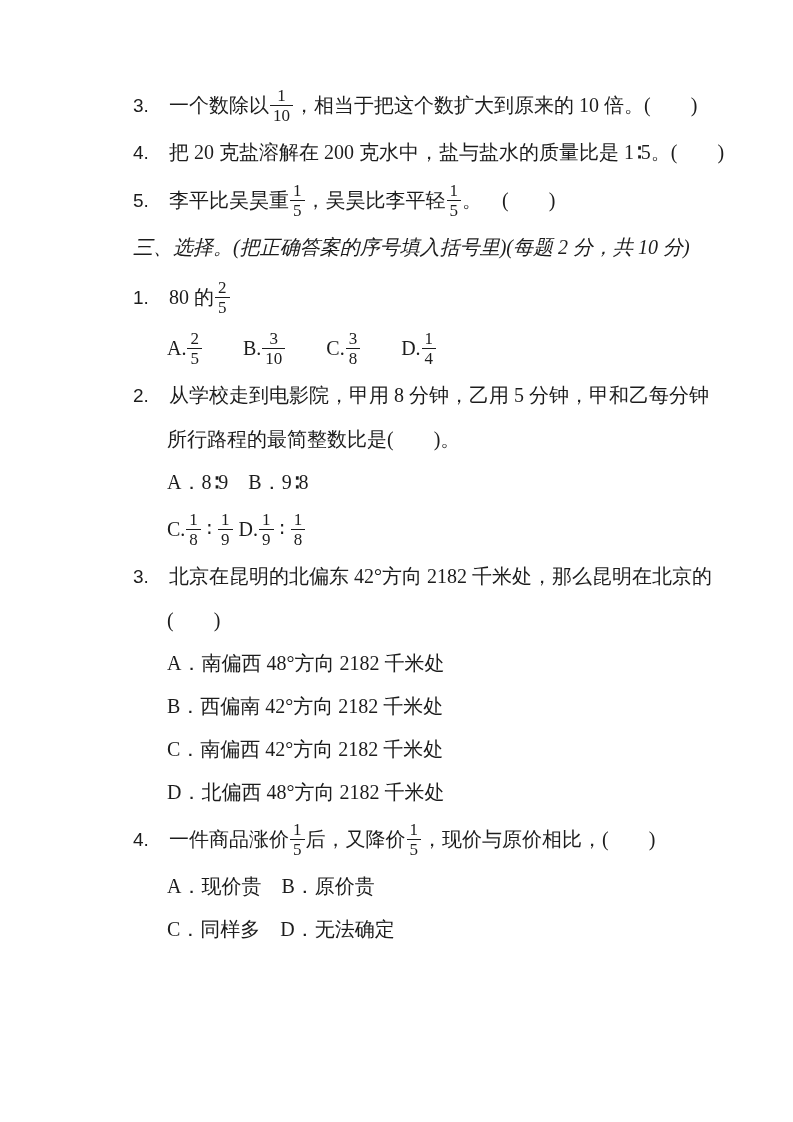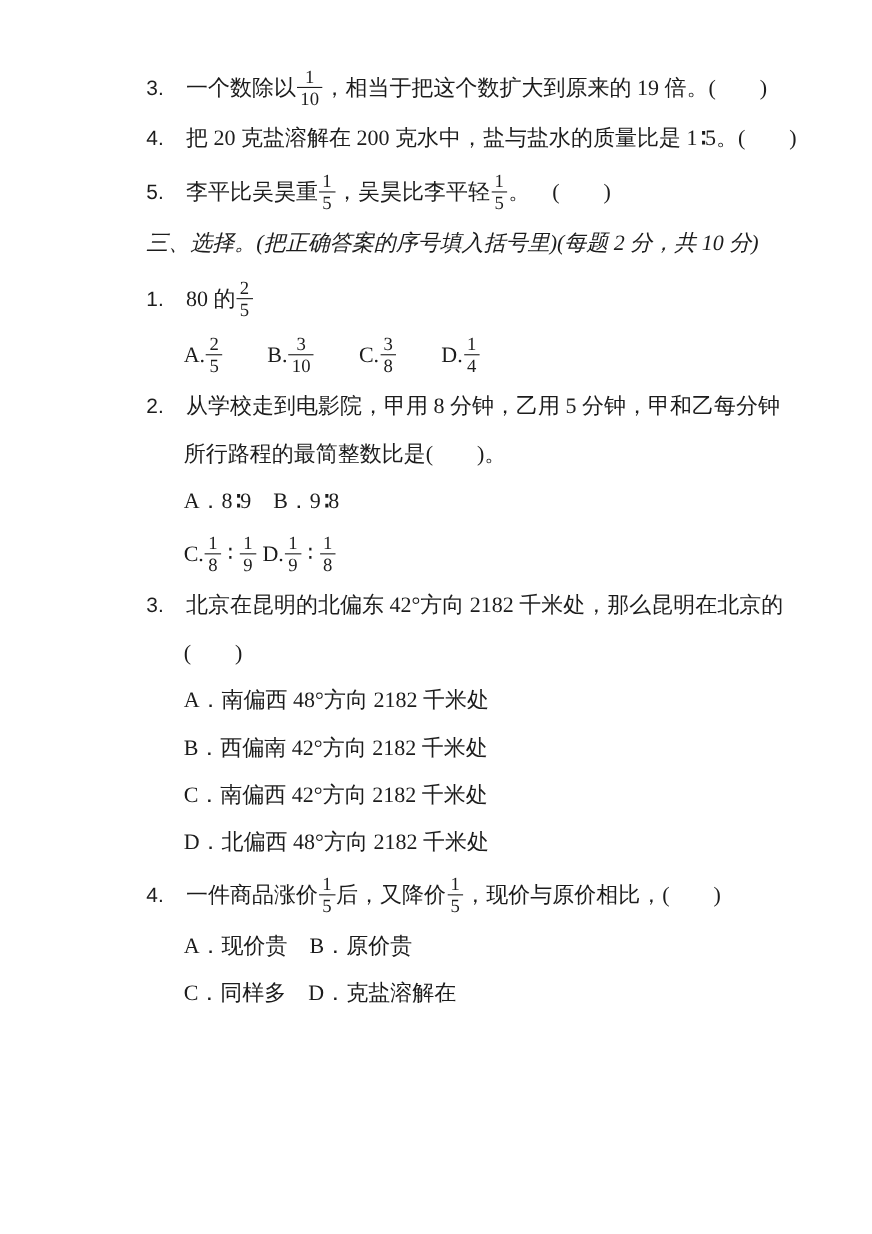--- a/index.html
+++ b/index.html
@@ -7,21 +7,21 @@
     background: #ffffff;
   }
   body {
     width: 793px; height: 1122px;
     color: #1c1c1c;
     font-family: "Liberation Serif", "DejaVu Serif", serif;
   }
   .page {
     box-sizing: border-box;
     width: 743px; height: 1122px;
-    padding: 62px 50px 0 133px;
+    padding: 88px 50px 0 133px;
     overflow: hidden;
     background: #ffffff;
   }
   .line {
     font-size: 20px;
     line-height: 26px;
     margin: 0 0 17px 0;
     white-space: pre;
   }
   .line.frac-line { margin-bottom: 12px; }
@@ -43,32 +43,32 @@
     margin: 0 1px;
     transform: translateY(-2px);
   }
   .fnum, .fden { display: block; padding: 0 3px; }
   .fden { border-top: 1.4px solid #1c1c1c; }
 </style>
 </head>
 <body>
 
 <div class="page">
-    <div class="line role-judge-item frac-line indent-0"><span class="itemnum">3.</span><span class="run">一个数除以</span><span class="frac"><span class="fnum">1</span><span class="fden">10</span></span><span class="run">，相当于把这个数扩大到原来的 19 倍。(　　)</span></div>
+    <div class="line role-judge-item frac-line indent-0"><span class="itemnum">3.</span><span class="run">一个数除以</span><span class="frac"><span class="fnum">1</span><span class="fden">10</span></span><span class="run">，相当于把这个数扩大到原来的 10 倍。(　　)</span></div>
     <div class="line role-judge-item indent-0"><span class="itemnum">4.</span><span class="run">把 20 克盐溶解在 200 克水中，盐与盐水的质量比是 1∶5。(　　)</span></div>
     <div class="line role-judge-item frac-line indent-0"><span class="itemnum">5.</span><span class="run">李平比吴昊重</span><span class="frac"><span class="fnum">1</span><span class="fden">5</span></span><span class="run">，吴昊比李平轻</span><span class="frac"><span class="fnum">1</span><span class="fden">5</span></span><span class="run">。　(　　)</span></div>
     <div class="line role-section-heading indent-0"><span class="run">三、选择。(把正确答案的序号填入括号里)(每题 2 分，共 10 分)</span></div>
     <div class="line role-choice-stem frac-line indent-0"><span class="itemnum">1.</span><span class="run">80 的</span><span class="frac"><span class="fnum">2</span><span class="fden">5</span></span></div>
     <div class="line role-choice-options frac-line indent-1"><span class="run">A.</span><span class="frac"><span class="fnum">2</span><span class="fden">5</span></span><span class="run">　　B.</span><span class="frac"><span class="fnum">3</span><span class="fden">10</span></span><span class="run">　　C.</span><span class="frac"><span class="fnum">3</span><span class="fden">8</span></span><span class="run">　　D.</span><span class="frac"><span class="fnum">1</span><span class="fden">4</span></span></div>
     <div class="line role-choice-stem indent-0"><span class="itemnum">2.</span><span class="run">从学校走到电影院，甲用 8 分钟，乙用 5 分钟，甲和乙每分钟</span></div>
     <div class="line role-choice-stem-cont indent-1"><span class="run">所行路程的最简整数比是(　　)。</span></div>
     <div class="line role-choice-options indent-1"><span class="run">A．8∶9　B．9∶8</span></div>
     <div class="line role-choice-options frac-line indent-1"><span class="run">C.</span><span class="frac"><span class="fnum">1</span><span class="fden">8</span></span><span class="run"> ∶ </span><span class="frac"><span class="fnum">1</span><span class="fden">9</span></span><span class="run"> D.</span><span class="frac"><span class="fnum">1</span><span class="fden">9</span></span><span class="run"> ∶ </span><span class="frac"><span class="fnum">1</span><span class="fden">8</span></span></div>
     <div class="line role-choice-stem indent-0"><span class="itemnum">3.</span><span class="run">北京在昆明的北偏东 42°方向 2182 千米处，那么昆明在北京的</span></div>
     <div class="line role-answer-parens indent-1"><span class="run">(　　)</span></div>
     <div class="line role-choice-options indent-1"><span class="run">A．南偏西 48°方向 2182 千米处</span></div>
     <div class="line role-choice-options indent-1"><span class="run">B．西偏南 42°方向 2182 千米处</span></div>
     <div class="line role-choice-options indent-1"><span class="run">C．南偏西 42°方向 2182 千米处</span></div>
     <div class="line role-choice-options indent-1"><span class="run">D．北偏西 48°方向 2182 千米处</span></div>
     <div class="line role-choice-stem frac-line indent-0"><span class="itemnum">4.</span><span class="run">一件商品涨价</span><span class="frac"><span class="fnum">1</span><span class="fden">5</span></span><span class="run">后，又降价</span><span class="frac"><span class="fnum">1</span><span class="fden">5</span></span><span class="run">，现价与原价相比，(　　)</span></div>
     <div class="line role-choice-options indent-1"><span class="run">A．现价贵　B．原价贵</span></div>
-    <div class="line role-choice-options indent-1"><span class="run">C．同样多　D．克盐溶解在</span></div>
+    <div class="line role-choice-options indent-1"><span class="run">C．同样多　D．无法确定</span></div>
   </div>
 
 </body></html>

